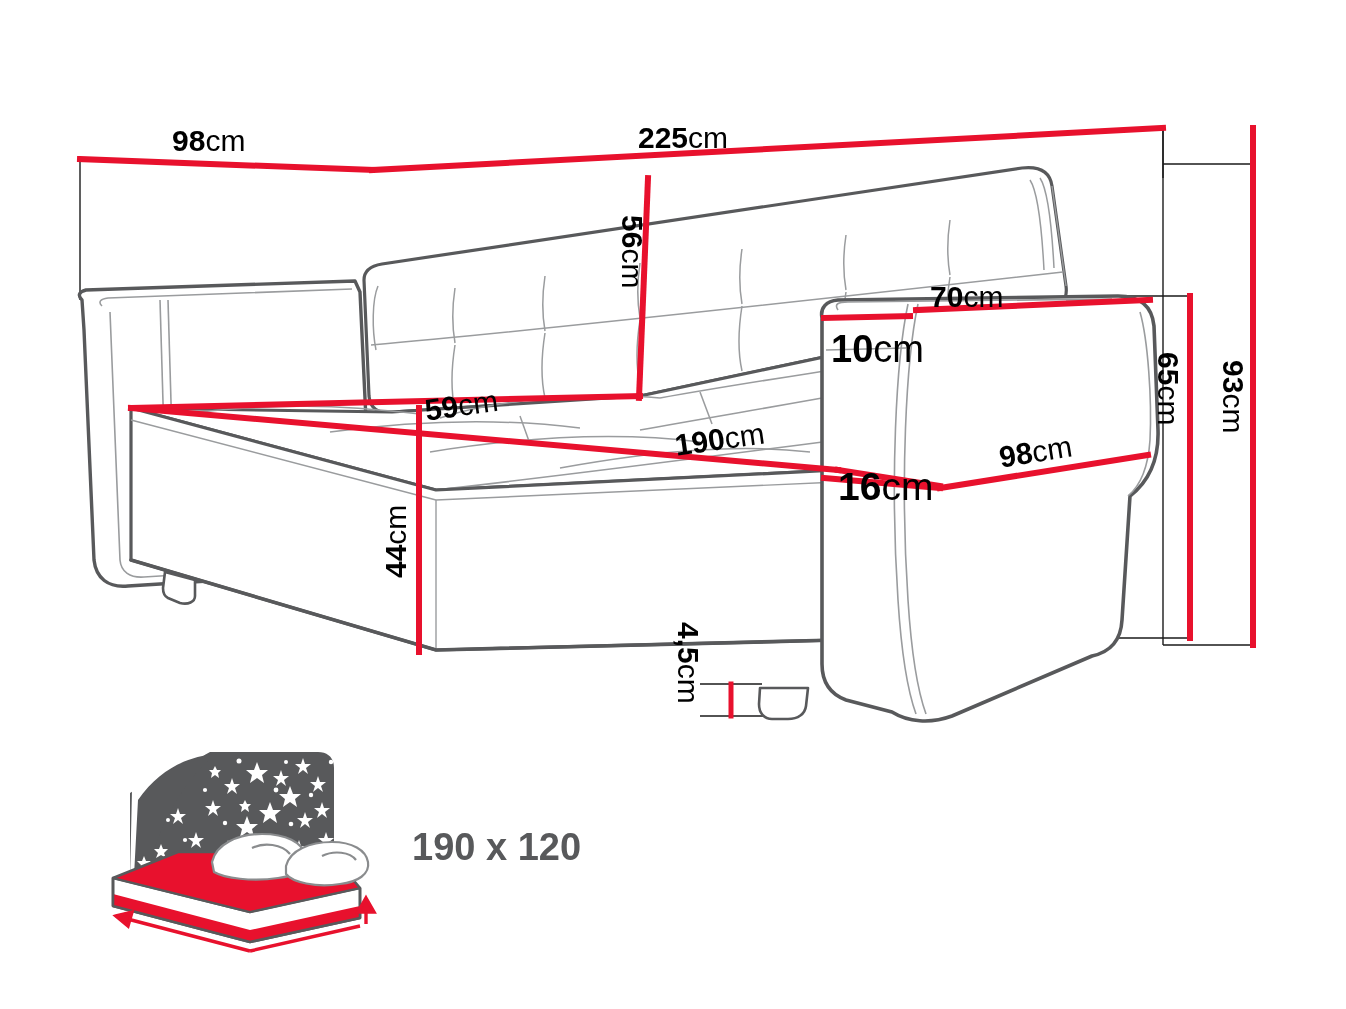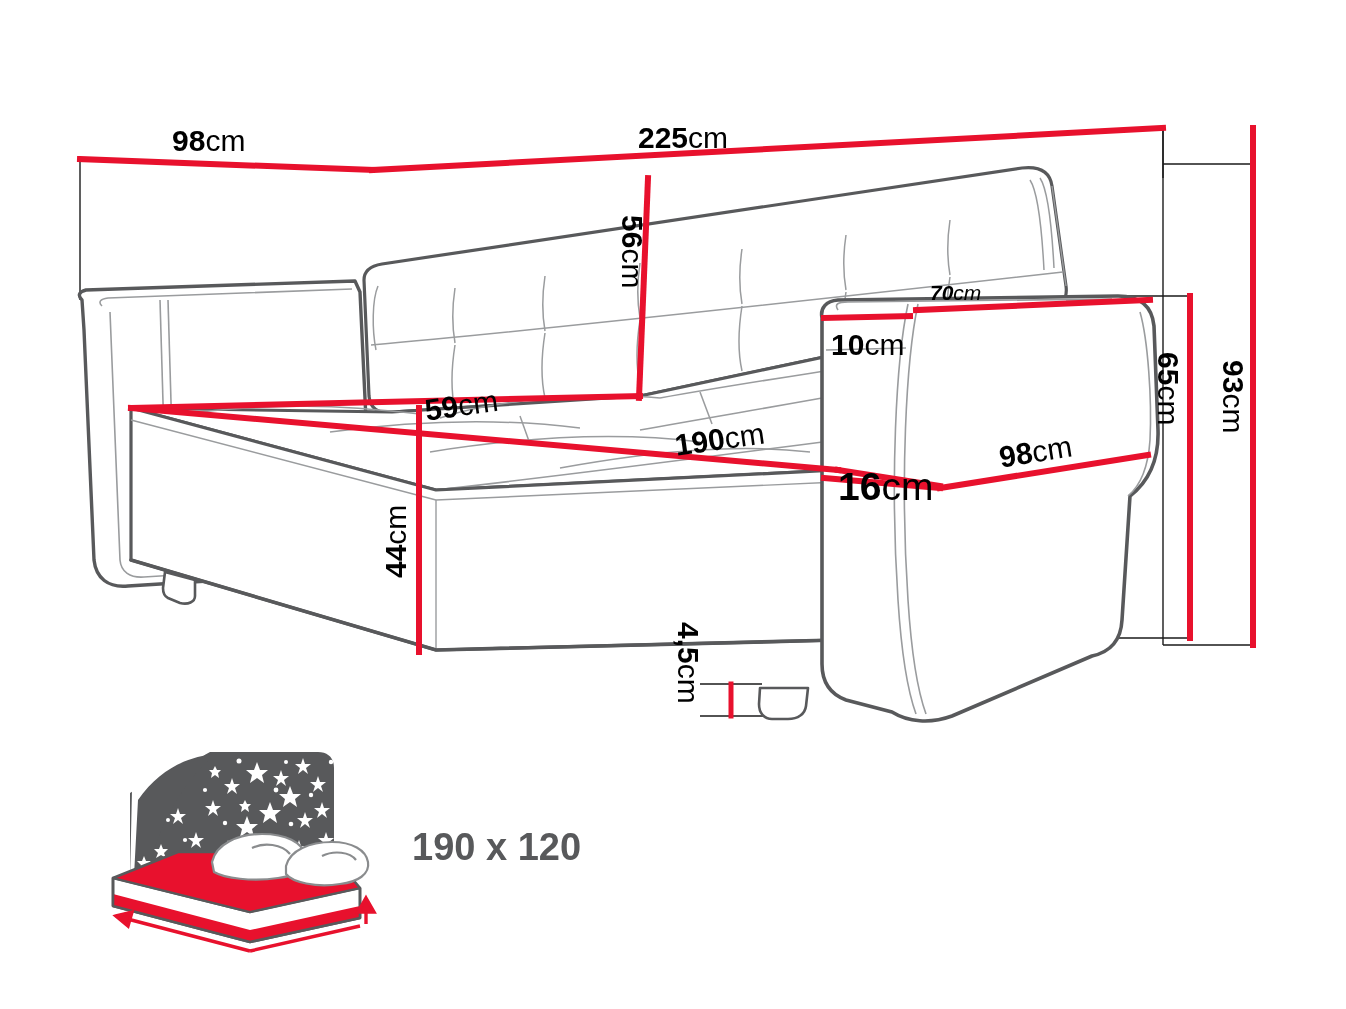--- a/index.html
+++ b/index.html
@@ -256,25 +256,25 @@
   </div>
 
   <div class="dim-label" style="left:673px; top:431px; font-size:30px; transform:rotate(-8deg); transform-origin:left top;">
     <span class="num">190</span><span class="unit">cm</span>
   </div>
 
   <div class="dim-label" style="left:381px; top:578px; font-size:30px; transform:rotate(-90deg); transform-origin:left top;">
     <span class="num">44</span><span class="unit">cm</span>
   </div>
 
-  <div class="dim-label" style="left:930px; top:282px; font-size:21px;font-style:italic;">
+  <div class="dim-label" style="left:930px; top:282px; font-size:30px;">
     <span class="num">70</span><span class="unit">cm</span>
   </div>
 
-  <div class="dim-label" style="left:831px; top:330px; font-size:30px;">
+  <div class="dim-label" style="left:831px; top:330px; font-size:38px;">
     <span class="num">10</span><span class="unit">cm</span>
   </div>
 
   <div class="dim-label" style="left:838px; top:467px; font-size:39px;">
     <span class="num">16</span><span class="unit">cm</span>
   </div>
 
   <div class="dim-label" style="left:997px; top:443px; font-size:30px; transform:rotate(-9deg); transform-origin:left top;">
     <span class="num">98</span><span class="unit">cm</span>
   </div>

